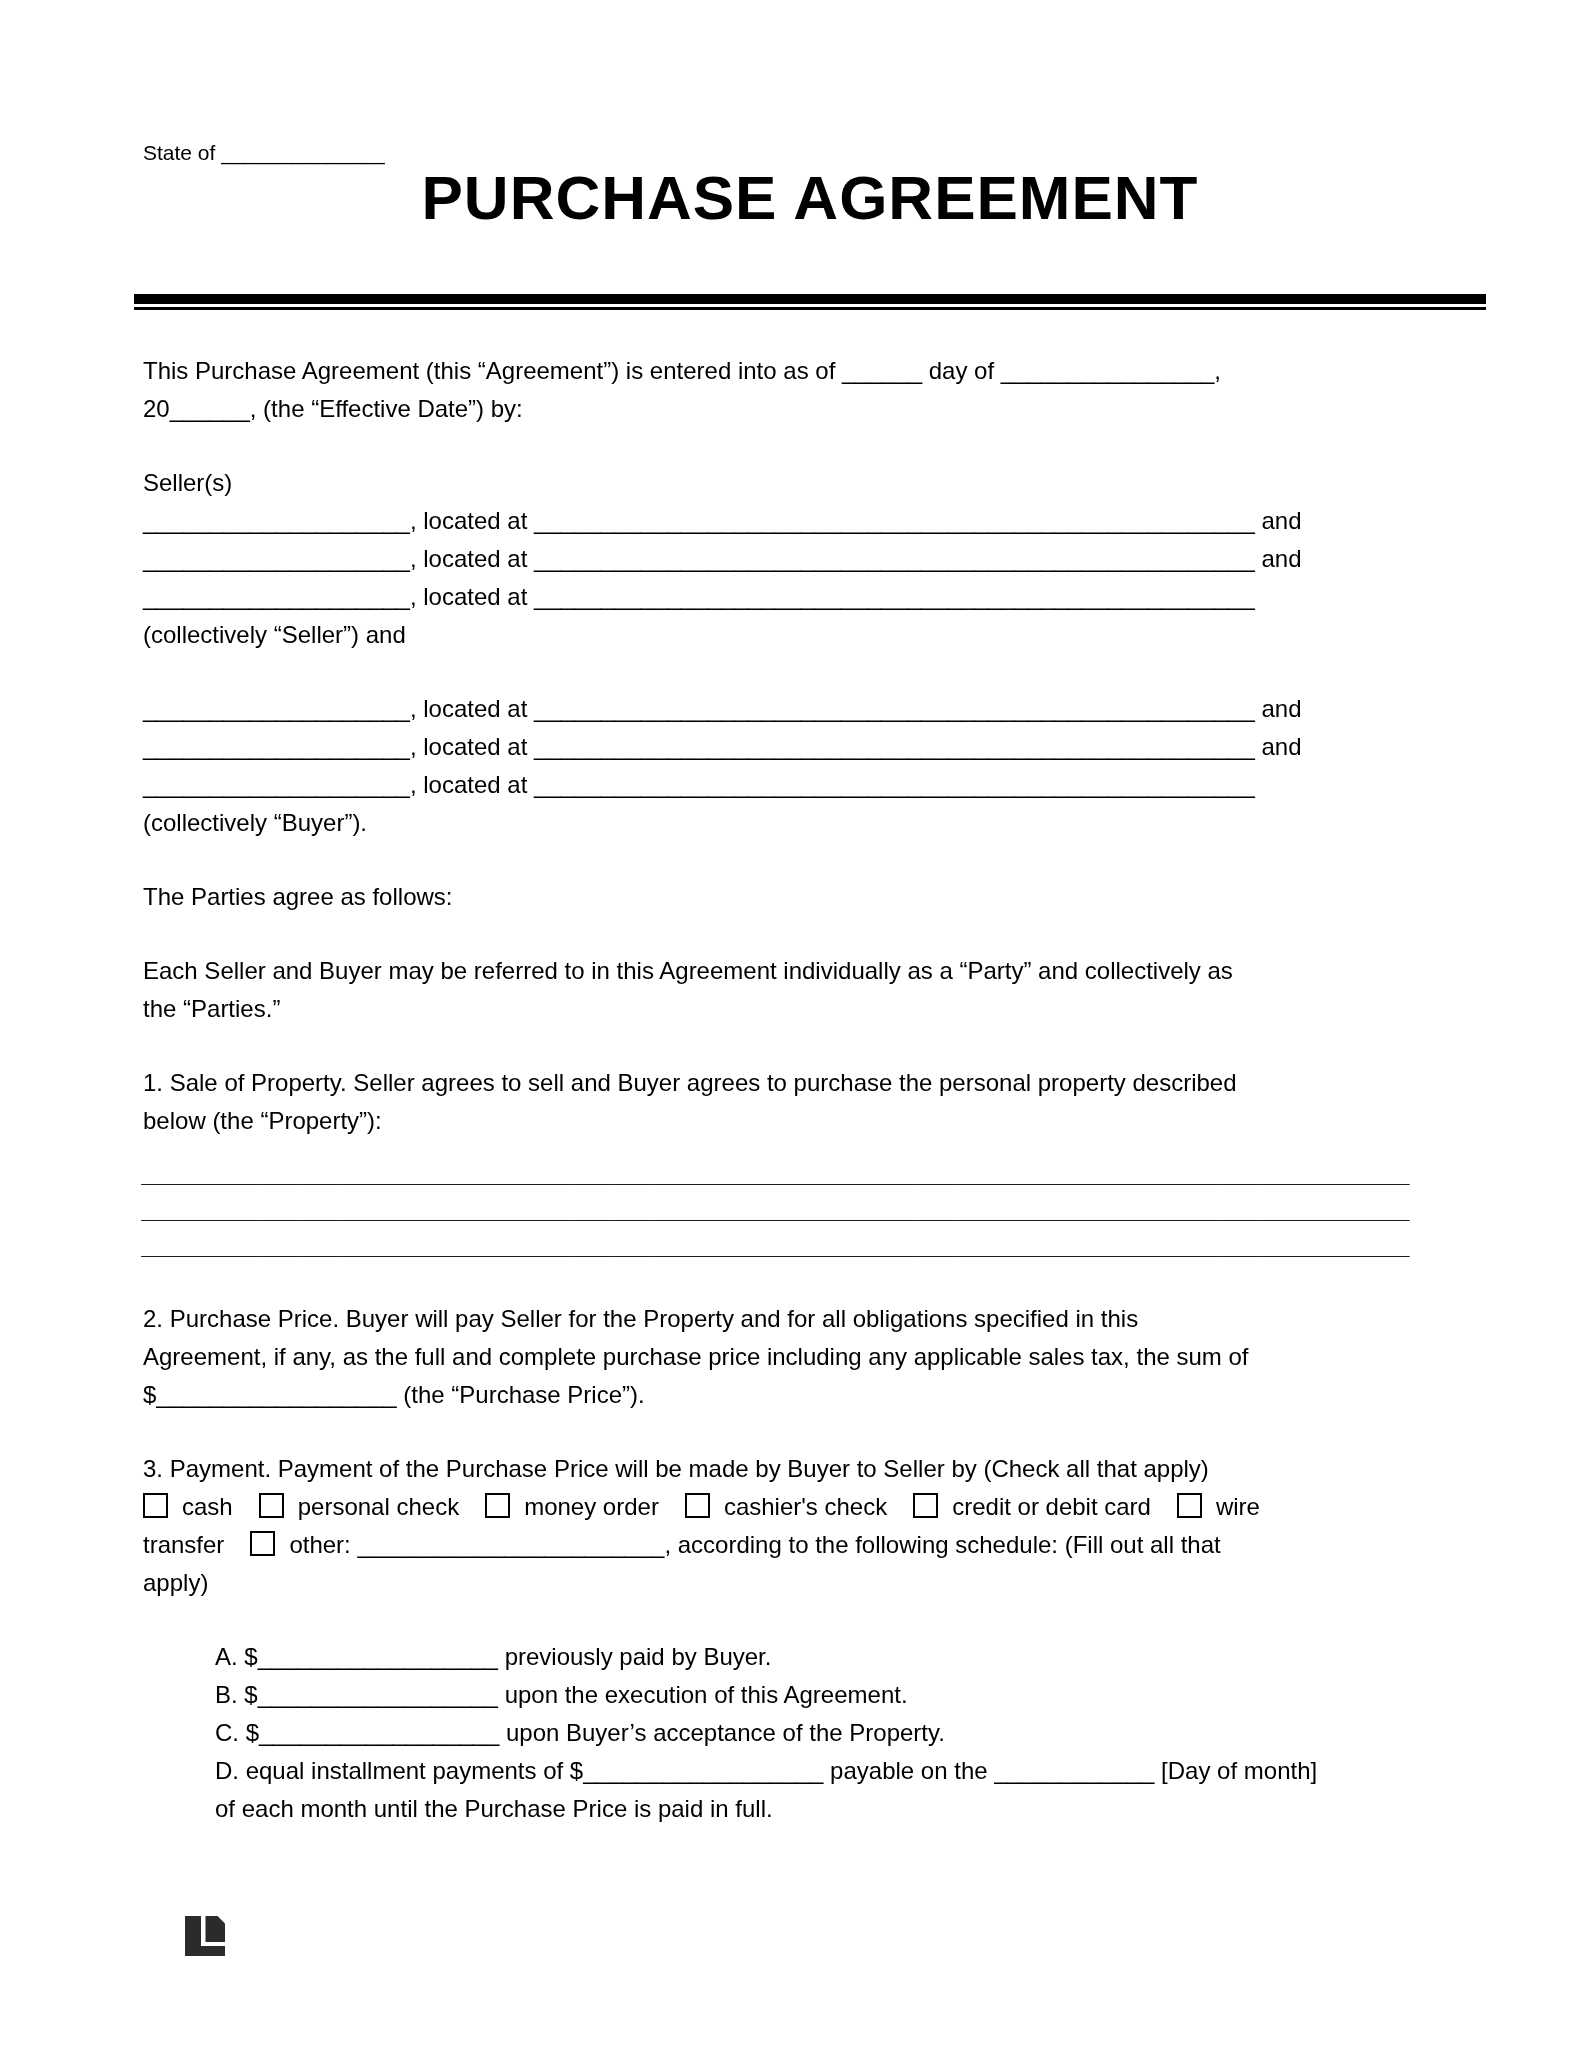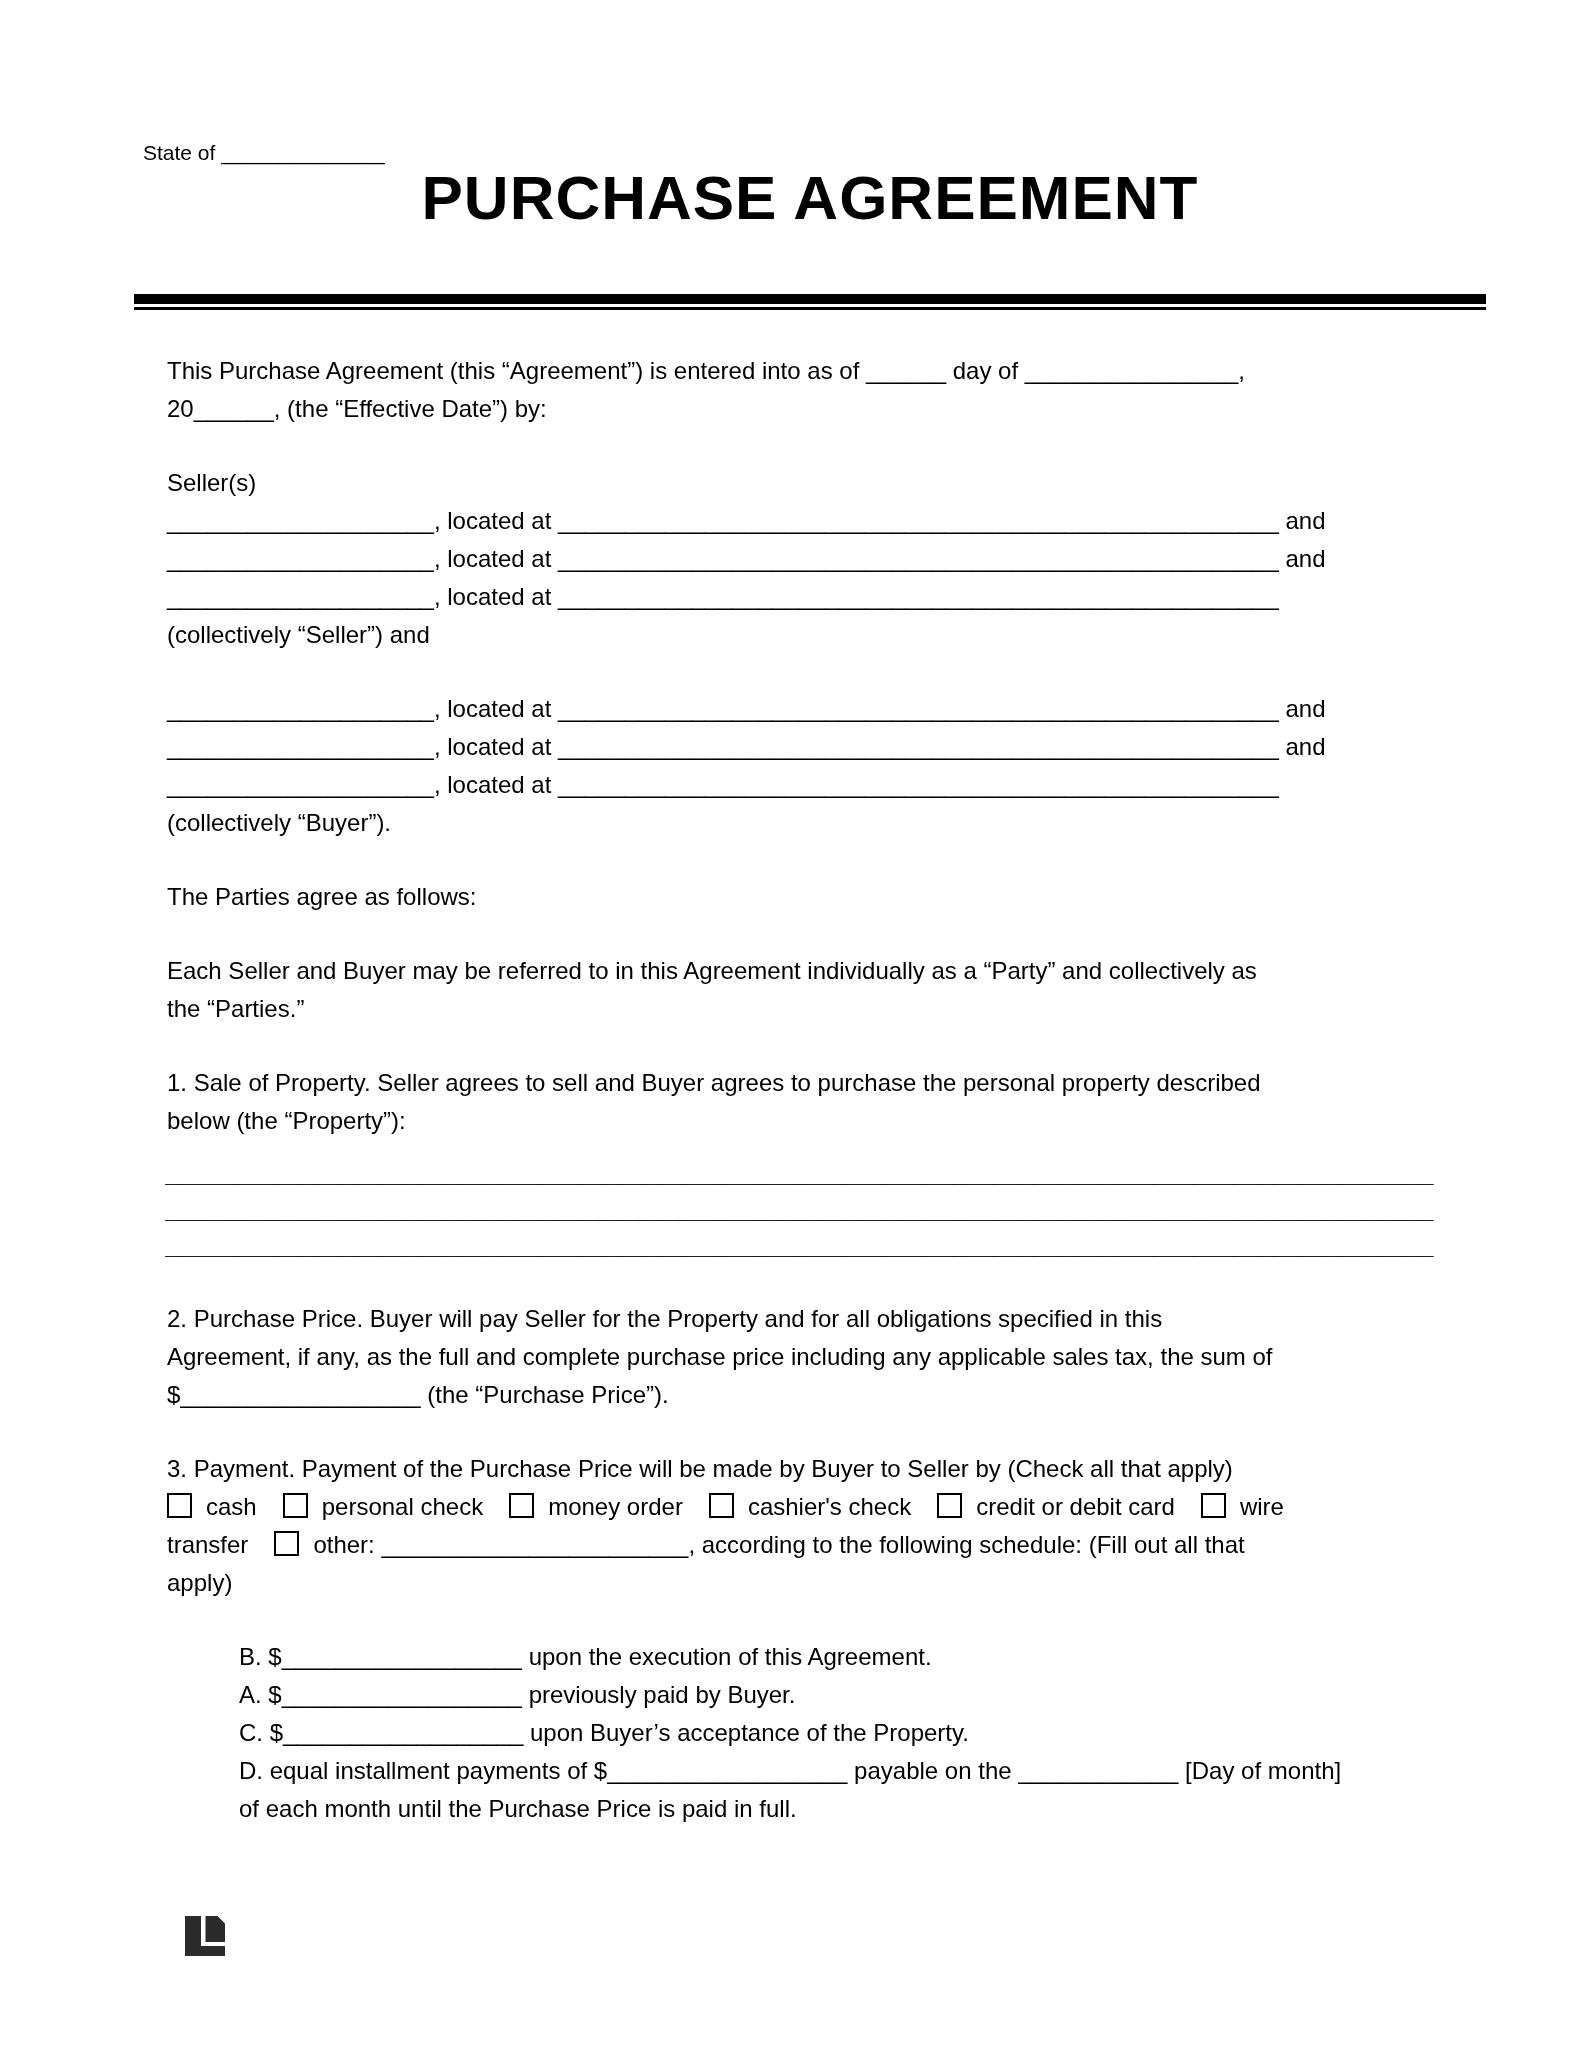--- a/index.html
+++ b/index.html
@@ -29,21 +29,21 @@
   }
 
   .rule {
     margin: 64px -9px 0 -9px;
     height: 16px;
     border-top: 10px solid #000;
     border-bottom: 3px solid #000;
     background: #fff;
   }
 
-  .block { margin-top: 36px; margin-left: 24px; }
+  .block { margin-top: 36px; }
   .block .line { line-height: 38px; white-space: nowrap; }
   .intro { margin-top: 42px; }
   .blanks { margin-top: 16px; }
   .blanks .line { line-height: 36px; font-style: italic; }
   .schedule { padding-left: 72px; }
 
   strong { font-weight: 400; }
 
   .cb {
     display: inline-block;
@@ -121,22 +121,22 @@
       </div>
 
     <div class="block">
         <div class="line"><strong>3. Payment.</strong><span> Payment of the Purchase Price will be made by Buyer to Seller by (Check all that apply)</span></div>
         <div class="line"><span class="cb"></span><span>cash</span><span class="cb"></span><span>personal check</span><span class="cb"></span><span>money order</span><span class="cb"></span><span>cashier's check</span><span class="cb"></span><span>credit or debit card</span><span class="cb"></span><span>wire</span></div>
         <div class="line"><span>transfer</span><span class="cb"></span><span>other: _______________________, according to the following schedule: (Fill out all that</span></div>
         <div class="line"><span>apply)</span></div>
       </div>
 
     <div class="block schedule">
+        <div class="line"><strong>A.</strong><span> $__________________ previously paid by Buyer.</span></div>
         <div class="line"><strong>B.</strong><span> $__________________ upon the execution of this Agreement.</span></div>
-        <div class="line"><strong>A.</strong><span> $__________________ previously paid by Buyer.</span></div>
         <div class="line"><strong>C.</strong><span> $__________________ upon Buyer’s acceptance of the Property.</span></div>
         <div class="line"><strong>D.</strong><span> equal installment payments of $__________________ payable on the ____________ [Day of month]</span></div>
         <div class="line"><span>of each month until the Purchase Price is paid in full.</span></div>
       </div>
 
   </div>
 
   <div class="logo">
     <svg width="40" height="40" viewBox="0 0 40 40">
       <path d="M0 0 H16 V30 H40 V40 H0 Z" fill="#2b2b2b"></path>

